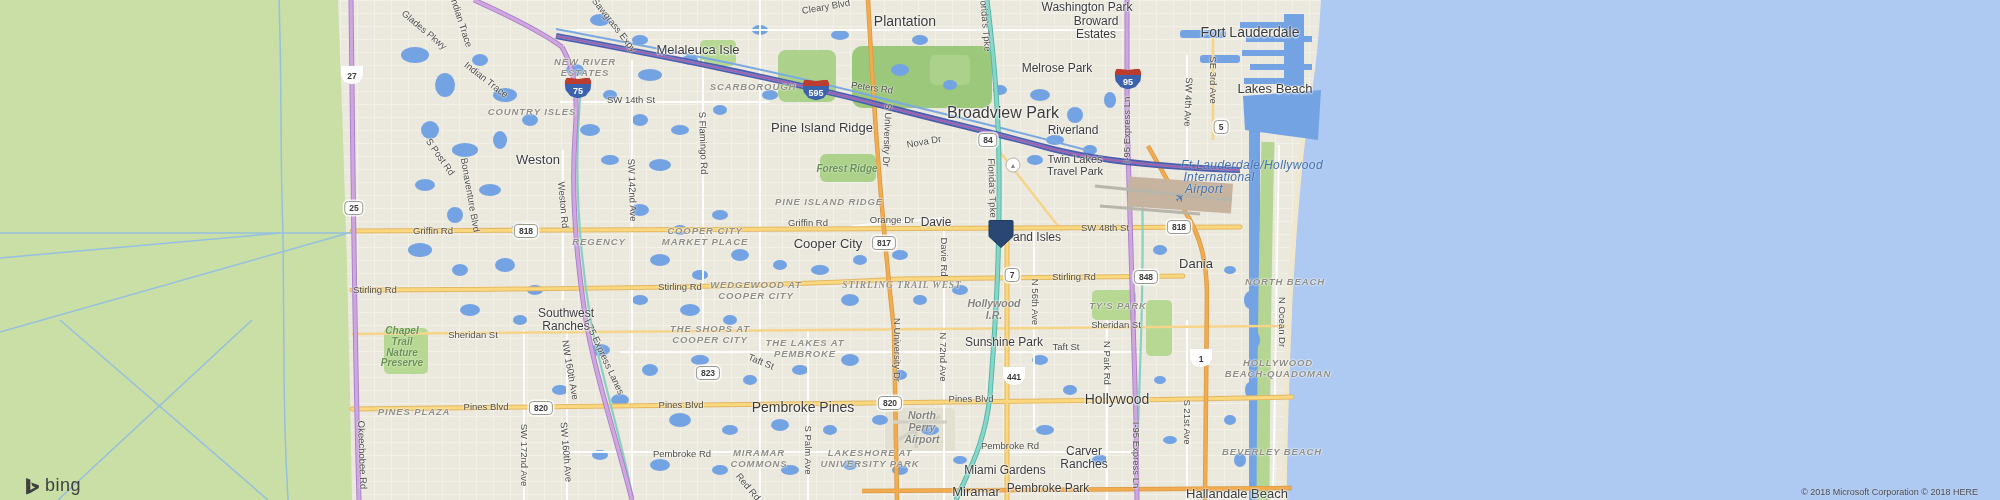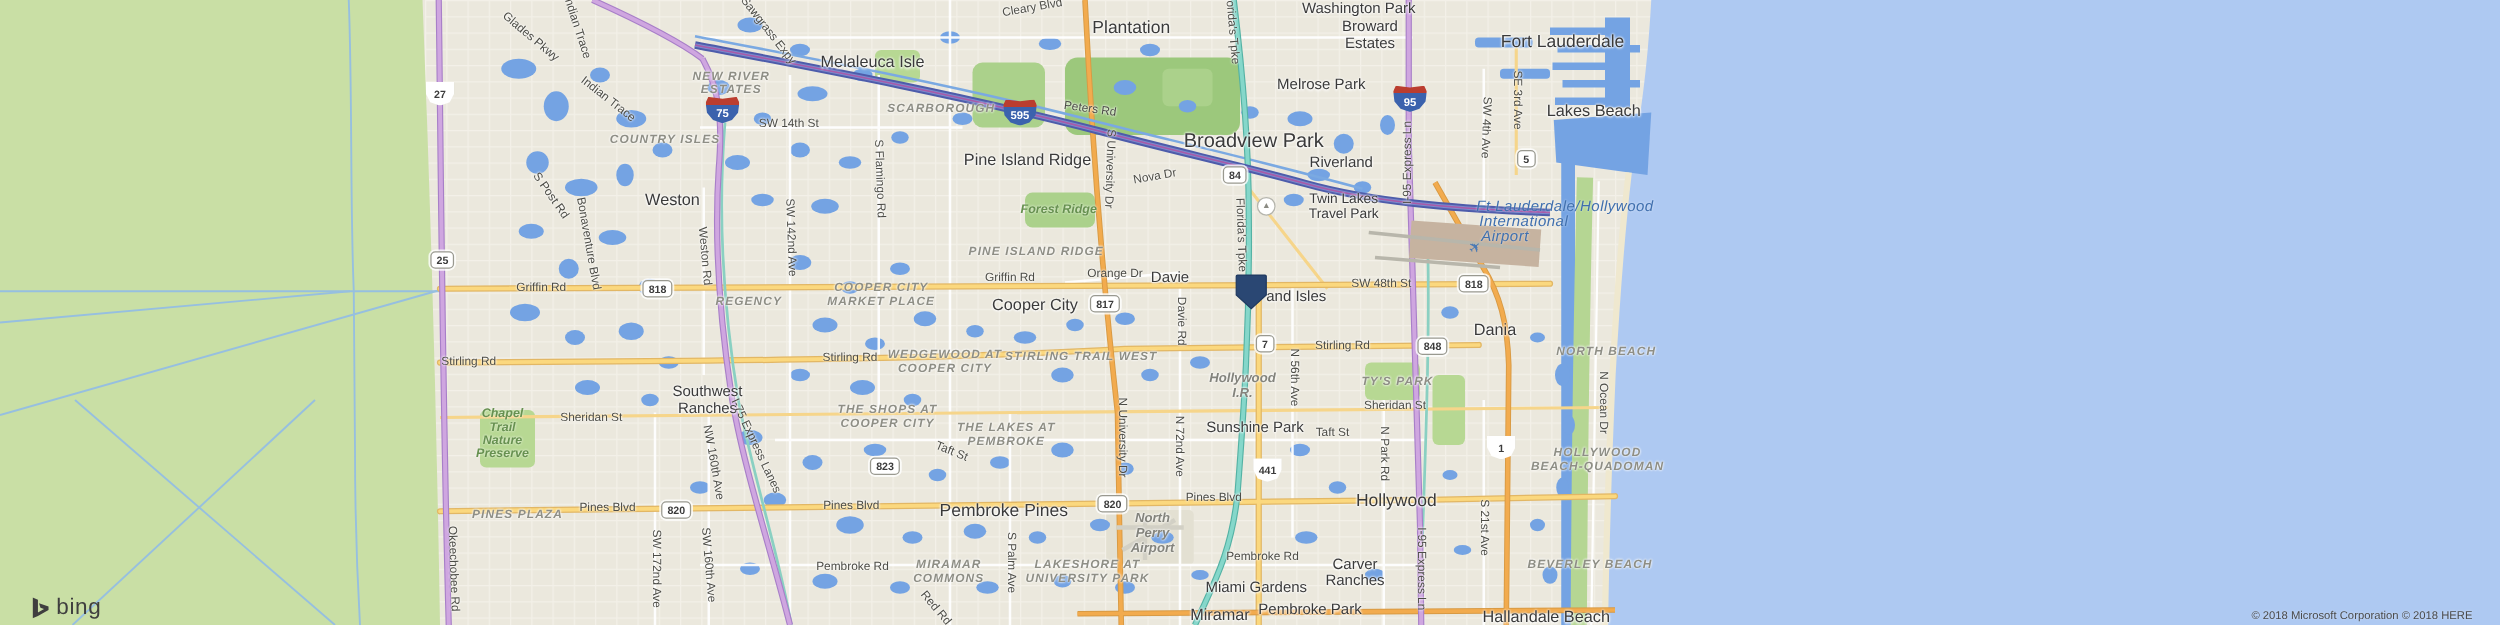--- a/index.html
+++ b/index.html
@@ -314,21 +314,21 @@
       <div class="lbl lbl-nbhd" style="left: 585px; top: 67px; transform: translate(-50%, -50%) rotate(0deg);">NEW RIVER
 ESTATES</div>
       <div class="lbl lbl-nbhd" style="left: 532px; top: 112px; transform: translate(-50%, -50%) rotate(0deg);">COUNTRY ISLES</div>
       <div class="lbl lbl-nbhd" style="left: 753px; top: 87px; transform: translate(-50%, -50%) rotate(0deg);">SCARBOROUGH</div>
       <div class="lbl lbl-nbhd" style="left: 599px; top: 242px; transform: translate(-50%, -50%) rotate(0deg);">REGENCY</div>
       <div class="lbl lbl-nbhd" style="left: 705px; top: 236px; transform: translate(-50%, -50%) rotate(0deg);">COOPER CITY
 MARKET PLACE</div>
       <div class="lbl lbl-nbhd" style="left: 829px; top: 202px; transform: translate(-50%, -50%) rotate(0deg);">PINE ISLAND RIDGE</div>
       <div class="lbl lbl-nbhd" style="left: 756px; top: 290px; transform: translate(-50%, -50%) rotate(0deg);">WEDGEWOOD AT
 COOPER CITY</div>
-      <div class="lbl lbl-nbhd" style="left: 865px; top: 286px; transform: translate(-50%, -50%) rotate(0deg);">STIRLING TRAIL WEST</div>
+      <div class="lbl lbl-nbhd" style="left: 902px; top: 286px; transform: translate(-50%, -50%) rotate(0deg); font-family: Liberation Serif, serif;">STIRLING TRAIL WEST</div>
       <div class="lbl lbl-nbhd" style="left: 710px; top: 334px; transform: translate(-50%, -50%) rotate(0deg);">THE SHOPS AT
 COOPER CITY</div>
       <div class="lbl lbl-nbhd" style="left: 805px; top: 348px; transform: translate(-50%, -50%) rotate(0deg);">THE LAKES AT
 PEMBROKE</div>
       <div class="lbl lbl-nbhd" style="left: 414px; top: 412px; transform: translate(-50%, -50%) rotate(0deg);">PINES PLAZA</div>
       <div class="lbl lbl-nbhd" style="left: 759px; top: 458px; transform: translate(-50%, -50%) rotate(0deg);">MIRAMAR
 COMMONS</div>
       <div class="lbl lbl-nbhd" style="left: 870px; top: 458px; transform: translate(-50%, -50%) rotate(0deg);">LAKESHORE AT
 UNIVERSITY PARK</div>
       <div class="lbl lbl-nbhd" style="left: 1118px; top: 306px; transform: translate(-50%, -50%) rotate(0deg);">TY'S PARK</div>

